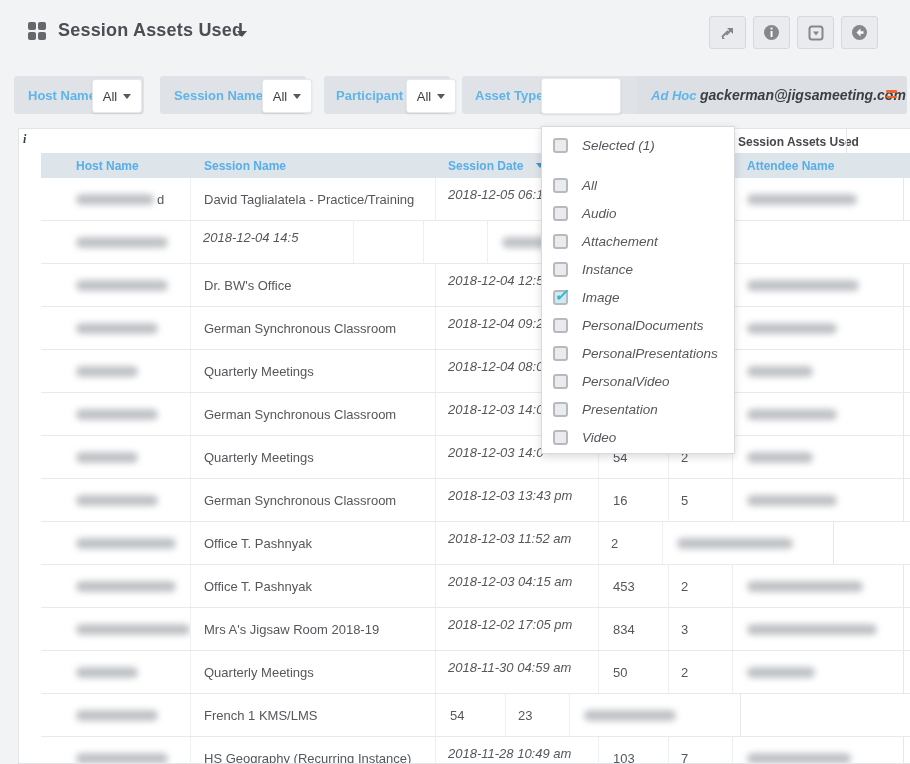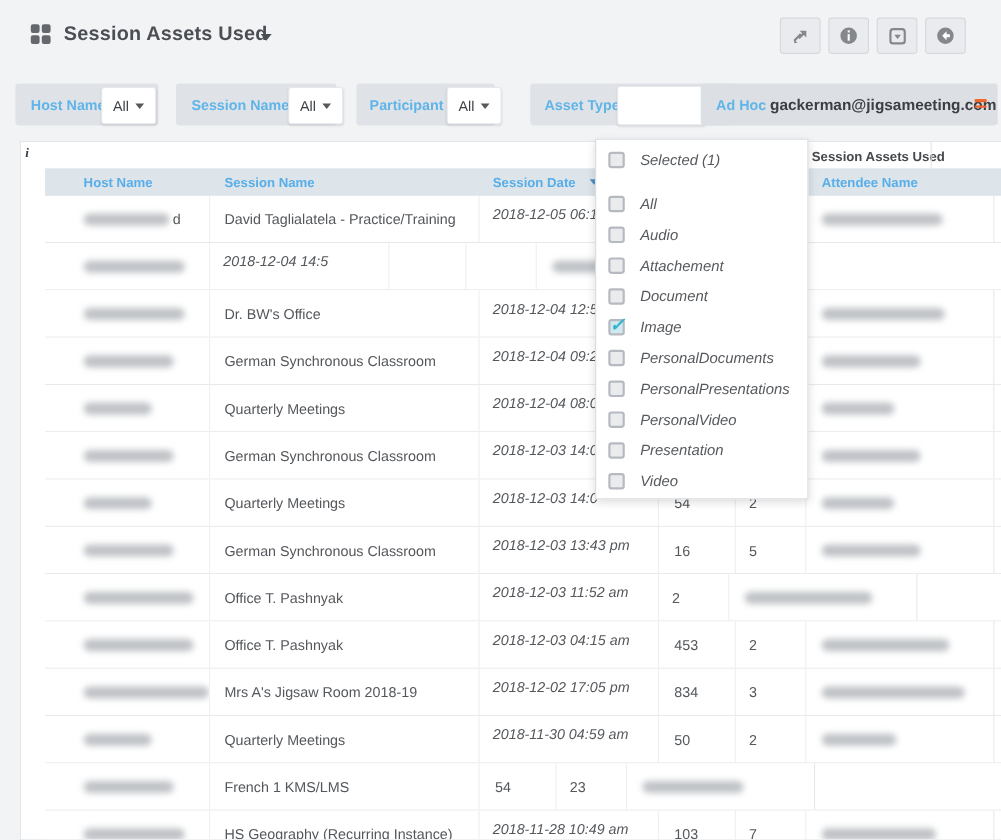--- a/index.html
+++ b/index.html
@@ -138,26 +138,26 @@
 </div>
 
 <div class="fgroup" style="left:324px; width:126px;">
   <span class="flabel" style="left:12px;">Participant</span>
   <div class="fselect" style="left:82px; width:50px;">
     <span>All</span>
     <span class="sel-caret"></span>
   </div>
 </div>
 
-<div class="fgroup" style="left:482px; width:186px;">
+<div class="fgroup" style="left:462px; width:186px;">
   <span class="flabel" style="left:13px;">Asset Type</span>
   <input class="finput" style="left: 79px; width: 80px;" value="">
 </div>
 
-<div class="fgroup" style="left:637px; width:270px; background:#dce0e5;">
+<div class="fgroup" style="left:637px; width:270px; background:#dce0e5;font-style:italic;">
   <span class="flabel" style="left:14px;">Ad Hoc</span>
   <span class="adhoc-email">gackerman@jigsameeting.com</span>
   <span class="adhoc-menu-icon">
       <i></i>
       <i></i>
     </span>
 </div>
 
 <div class="panel">
   <div class="info-band">
@@ -380,21 +380,21 @@
     <div class="ditem">
       <span class="dcheck"></span>
       <span class="dlabel">Audio</span>
     </div>
     <div class="ditem">
       <span class="dcheck"></span>
       <span class="dlabel">Attachement</span>
     </div>
     <div class="ditem">
       <span class="dcheck"></span>
-      <span class="dlabel">Document</span>
+      <span class="dlabel">Instance</span>
     </div>
     <div class="ditem">
       <span class="dcheck checked"></span>
       <span class="dlabel">Image</span>
     </div>
     <div class="ditem">
       <span class="dcheck"></span>
       <span class="dlabel">PersonalDocuments</span>
     </div>
     <div class="ditem">

